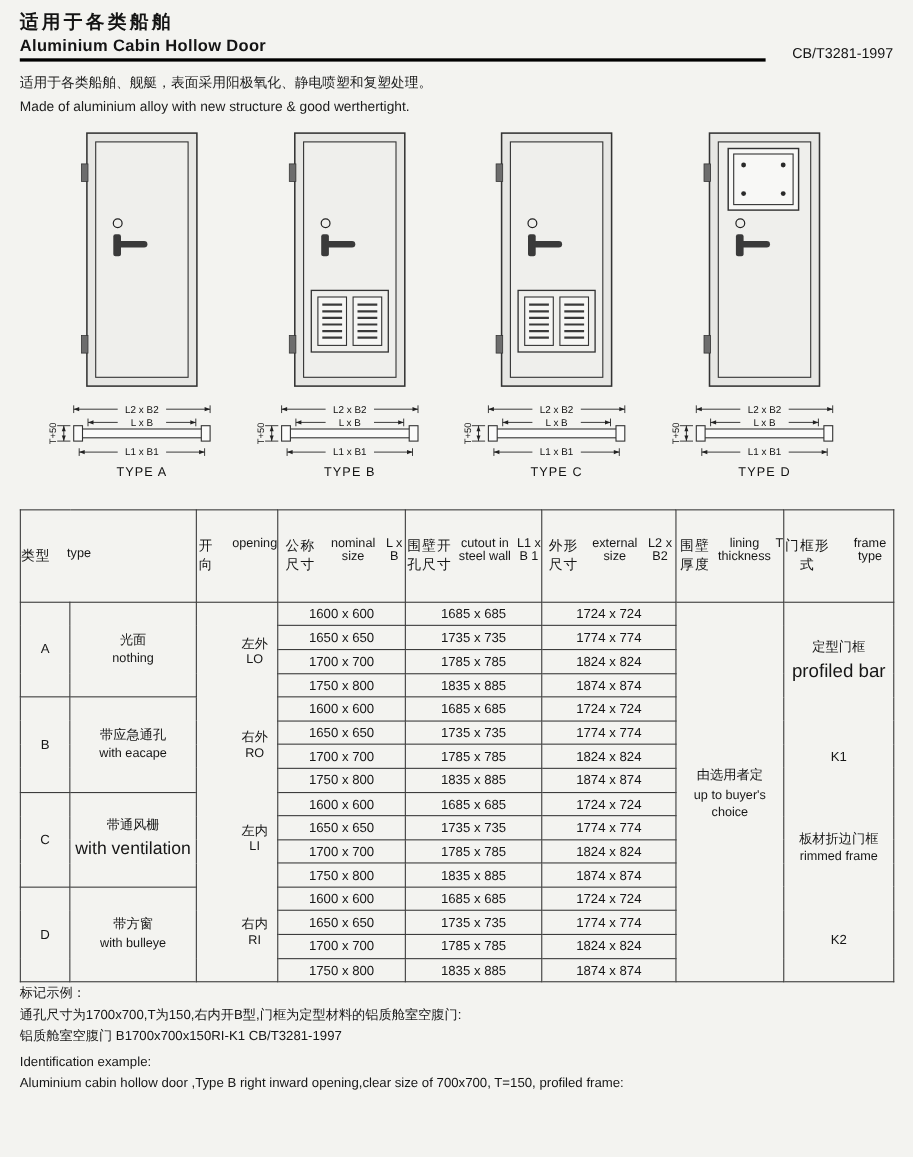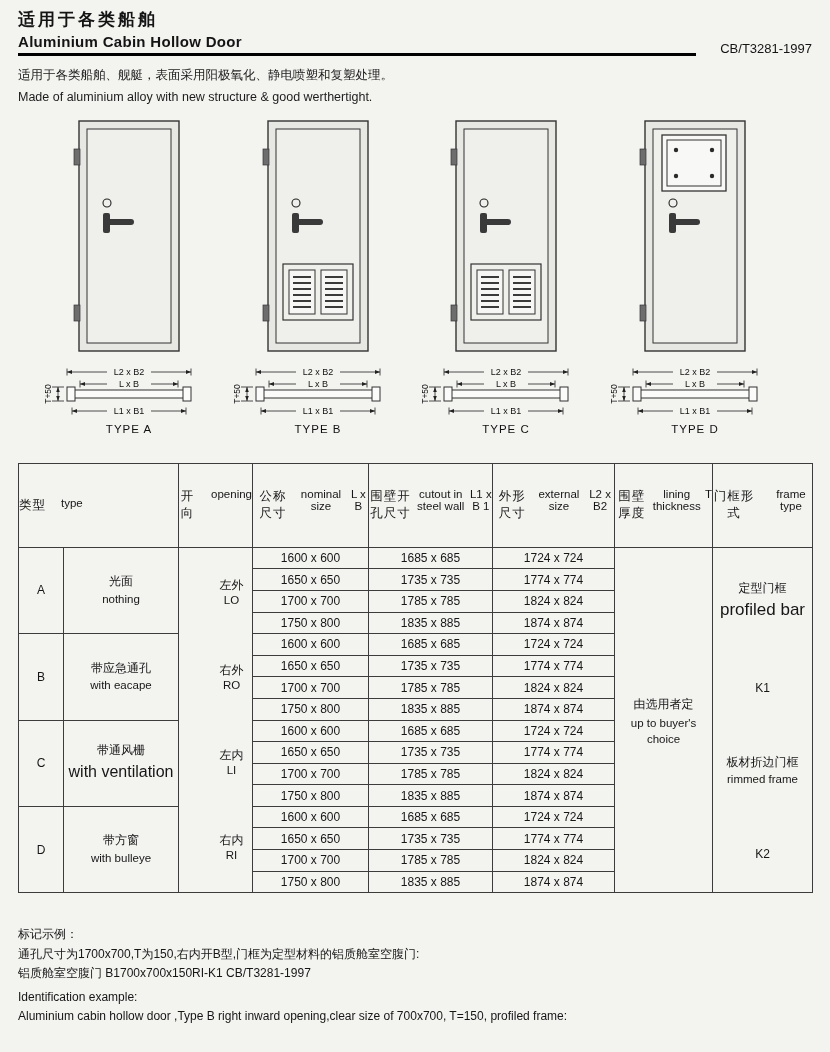--- a/index.html
+++ b/index.html
@@ -38,21 +38,21 @@
   .hs { font-size:11.5px; }
   .desc-cell div { line-height:1.55; }
   .tall-inner { height:340px; display:flex; flex-direction:column; justify-content:space-around; align-items:center; }
   .pair div { line-height:1.35;margin-left:32px; }
   .pair .en { font-size:11.5px; }
   .lining-inner { display:flex; flex-direction:column; gap:4px; align-items:center; }
   .lining-inner .en { font-size:11.5px; }
   .frame-block div { line-height:1.5; }
 
   
-  .footer { margin-top:32px; font-size:12px; line-height:1.62; color:#161616; }
+  .footer { margin-top:0; font-size:12px; line-height:1.62; color:#161616; }
   .footer .group { margin-bottom:4px; }
 </style>
 </head>
 <body>
 
 <div class="page">
 
   <div class="header-row">
     <div class="title-block">
       <div class="title-zh">适用于各类船舶</div>

